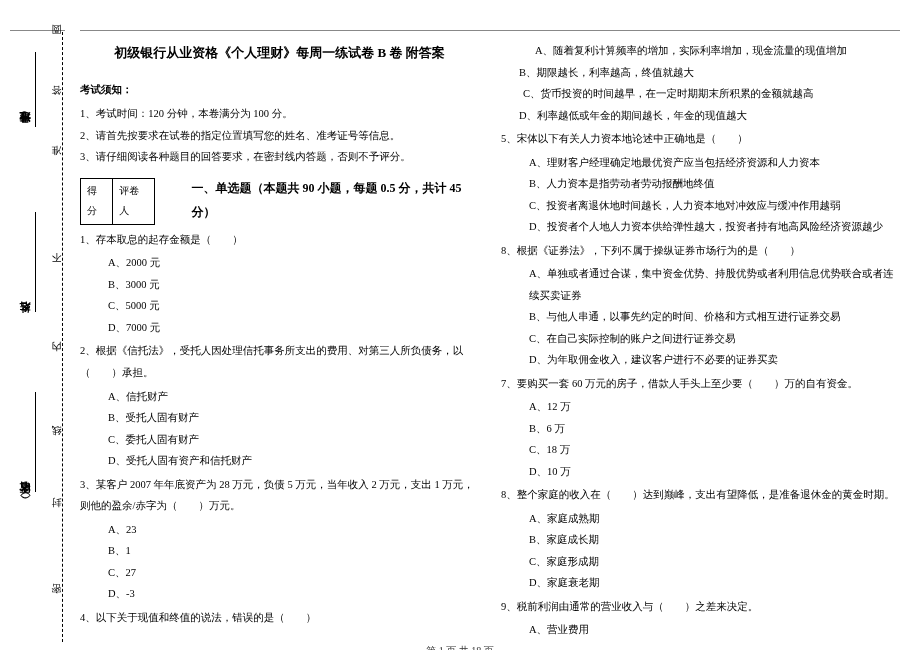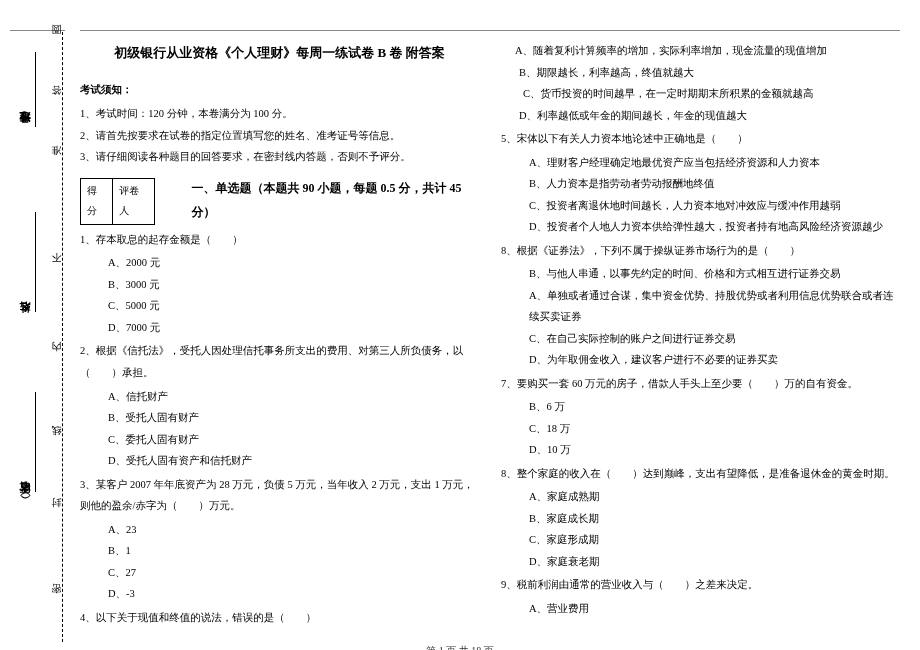--- a/index.html
+++ b/index.html
@@ -167,38 +167,39 @@
       <div class="q">3、某客户 2007 年年底资产为 28 万元，负债 5 万元，当年收入 2 万元，支出 1 万元，则他的盈余/赤字为（　　）万元。</div>
       <div class="opt">A、23</div>
       <div class="opt">B、1</div>
       <div class="opt">C、27</div>
       <div class="opt">D、-3</div>
 
       <div class="q">4、以下关于现值和终值的说法，错误的是（　　）</div>
     </div>
 
     <div class="col">
-      <div class="opt" style="margin-left:14px">A、随着复利计算频率的增加，实际利率增加，现金流量的现值增加</div>
+      <div class="opt" style="margin-left:34px">A、随着复利计算频率的增加，实际利率增加，现金流量的现值增加</div>
       <div class="opt" style="margin-left:18px">B、期限越长，利率越高，终值就越大</div>
       <div class="opt" style="margin-left:22px">C、货币投资的时间越早，在一定时期期末所积累的金额就越高</div>
       <div class="opt" style="margin-left:18px">D、利率越低或年金的期间越长，年金的现值越大</div>
 
       <div class="q">5、宋体以下有关人力资本地论述中正确地是（　　）</div>
       <div class="opt">A、理财客户经理确定地最优资产应当包括经济资源和人力资本</div>
       <div class="opt">B、人力资本是指劳动者劳动报酬地终值</div>
       <div class="opt">C、投资者离退休地时间越长，人力资本地对冲效应与缓冲作用越弱</div>
       <div class="opt">D、投资者个人地人力资本供给弹性越大，投资者持有地高风险经济资源越少</div>
 
       <div class="q">8、根据《证券法》，下列不属于操纵证券市场行为的是（　　）</div>
+      <div class="opt">A、单独或者通过合谋，集中资金优势、持股优势或者利用信息优势联合或者连续买卖证券</div>
       <div class="opt">B、与他人串通，以事先约定的时间、价格和方式相互进行证券交易</div>
-      <div class="opt">A、单独或者通过合谋，集中资金优势、持股优势或者利用信息优势联合或者连续买卖证券</div>
       <div class="opt">C、在自己实际控制的账户之间进行证券交易</div>
       <div class="opt">D、为年取佣金收入，建议客户进行不必要的证券买卖</div>
 
       <div class="q">7、要购买一套 60 万元的房子，借款人手头上至少要（　　）万的自有资金。</div>
+      <div class="opt">A、12 万</div>
       <div class="opt">B、6 万</div>
       <div class="opt">C、18 万</div>
       <div class="opt">D、10 万</div>
 
       <div class="q">8、整个家庭的收入在（　　）达到巅峰，支出有望降低，是准备退休金的黄金时期。</div>
       <div class="opt">A、家庭成熟期</div>
       <div class="opt">B、家庭成长期</div>
       <div class="opt">C、家庭形成期</div>
       <div class="opt">D、家庭衰老期</div>
 

